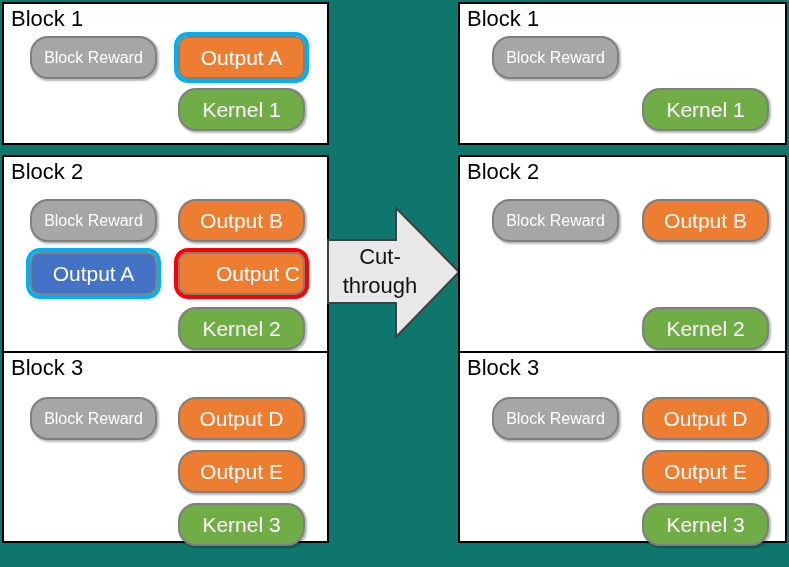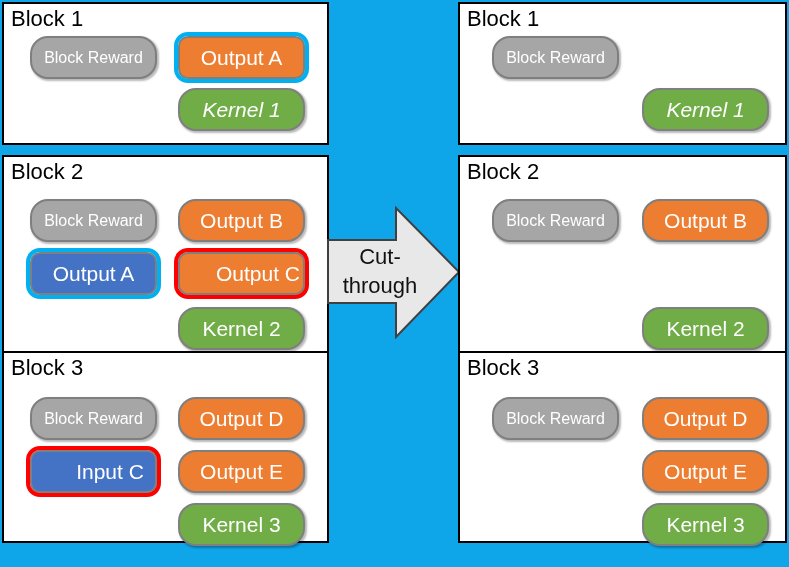--- a/index.html
+++ b/index.html
@@ -1,17 +1,17 @@
 <!DOCTYPE html>
 <html><head>
 <meta charset="utf-8">
 <style>
   html,body { margin:0; padding:0; background:#fff; }
   .canvas {
-    position:relative; width:789px; height:567px; background:#0ea5e9;
+    position:relative; width:789px; height:567px; background:#0f766e;
     font-family:"Liberation Sans", sans-serif; overflow:hidden;
   }
   .block {
     position:absolute; background:#ffffff; border:2px solid #000000;
     box-sizing:border-box;
   }
   .lcol { left:2px;   width:327px; }
   .rcol { left:458px; width:329px; }
   .b1 { top:2px;   height:143px; }
   .b2 { top:155px; height:210px; }
@@ -34,21 +34,21 @@
   .output { background:#ED7D31; }
   .input  { background:#4472C4; }
   .kernel { background:#70AD47; }
   .ring-cyan { outline:4px solid #00B0F0; border-radius:10px; }
   .ring-red  { outline:4px solid #FF0000; border-radius:10px;padding-left:33px; }
 
   
   .lcol .ca { left:26px; }  .lcol .cb { left:174px; }
   .rcol .ca { left:32px; }  .rcol .cb { left:182px; }
   
-  .b1 .r1 { top:32px; }  .b1 .r2 { top:84px;font-style:italic; }
+  .b1 .r1 { top:32px; }  .b1 .r2 { top:84px; }
   .b2 .r1 { top:42px; }  .b2 .r2 { top:95px; }  .b2 .r3 { top:150px; }
   .b3 .r1 { top:44px; }  .b3 .r2 { top:97px; }  .b3 .r3 { top:150px; }
 
   .arrow-svg { position:absolute; left:327px; top:206px; width:134px; height:133px; }
   .arrow-label {
     position:absolute; left:327px; top:239px; width:106px; height:64px;
     display:flex; flex-direction:column; align-items:center; justify-content:center;
     font-size:22px; line-height:29px; color:#111111; text-align:left;
   }
 </style>
@@ -70,21 +70,20 @@
     <div class="chip output cb r1">Output B</div>
     <div class="chip input ca r2 ring-cyan">Output A</div>
     <div class="chip output cb r2 ring-red">Output C</div>
     <div class="chip kernel cb r3">Kernel 2</div>
   </div>
 
   <div class="block lcol b3">
     <div class="btitle">Block 3</div>
     <div class="chip reward ca r1">Block Reward</div>
     <div class="chip output cb r1">Output D</div>
-    <div class="chip input ca r2 ring-red">Input C</div>
     <div class="chip output cb r2">Output E</div>
     <div class="chip kernel cb r3">Kernel 3</div>
   </div>
 
   <svg class="arrow-svg" viewBox="0 0 134 133">
     <polygon points="1,34 69,34 69,2 132,66 69,131 69,97 1,97" fill="#E9E8E8" stroke="#404040" stroke-width="2" stroke-linejoin="miter"></polygon>
   </svg>
   <div class="arrow-label">
     <span>Cut-</span>
     <span>through</span>

